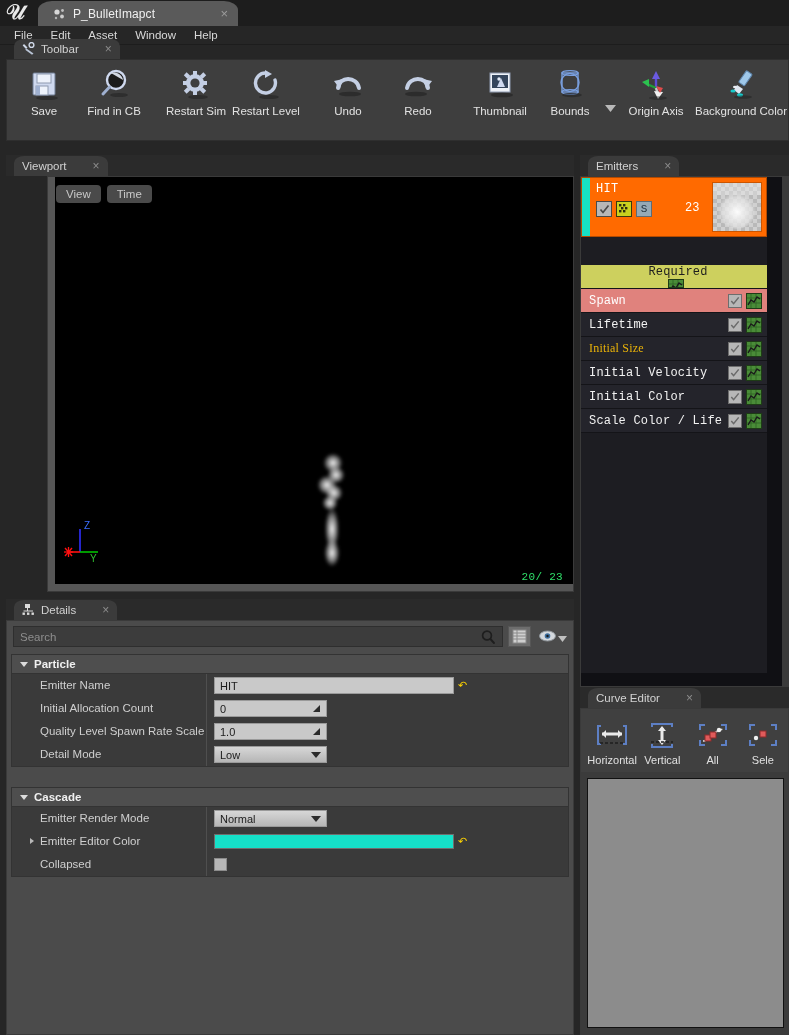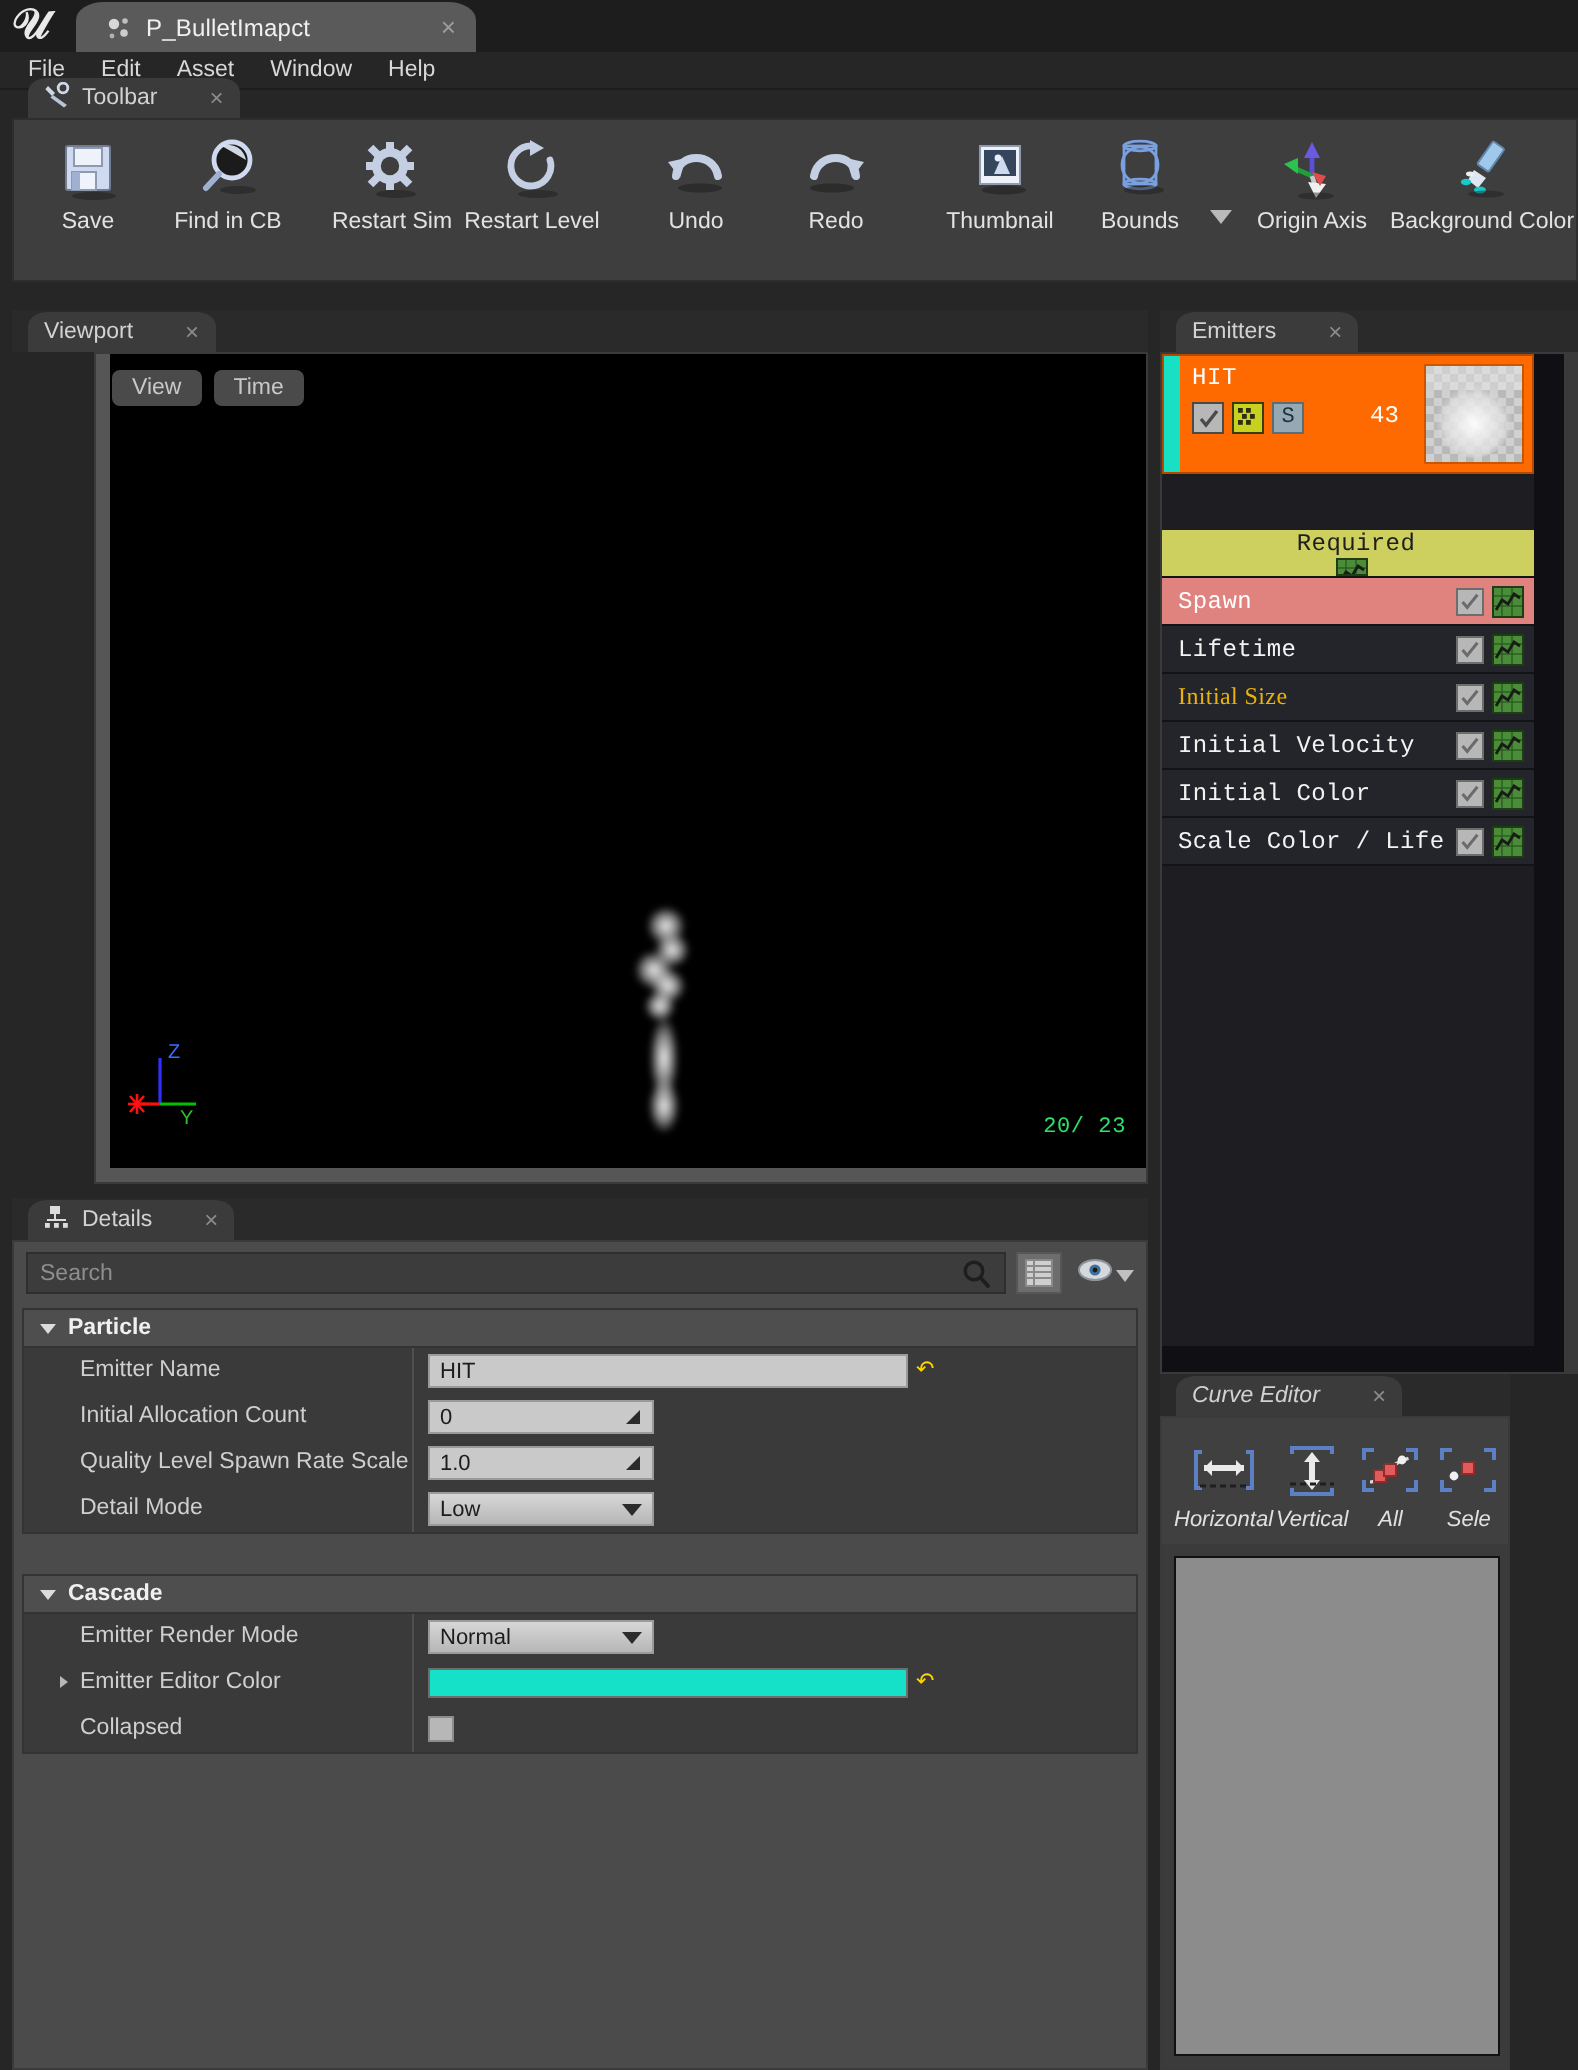--- a/index.html
+++ b/index.html
@@ -78,21 +78,21 @@
   .vp-toolbar { position:absolute; left:8px; top:8px; display:flex; gap:6px; }
   .vp-chip {
     background: #4a4a4a; color:#c8c8c8; font-size: 11.5px;
     padding: 3px 10px; border-radius: 4px;
   }
   .vp-particle {
     position:absolute; left: 262px; top: 272px; width: 46px; height: 130px;
   }
   .vp-axis { position:absolute; left: 16px; bottom: 28px; width: 46px; height: 44px; }
   .vp-count {
-    position:absolute; right: 10px; bottom: 21px;
+    position:absolute; right: 10px; bottom: 8px;
     color:#2fe06a; font-family:"Liberation Mono", monospace; font-size: 11px; letter-spacing:.3px;
   }
   .vp-scroll-h {
     position:absolute; left:0; bottom:0; width: 100%; height: 7px; background:#565656;
   }
   .vp-scroll-v {
     position:absolute; left:0; top:0; width: 7px; height: 100%; background:#565656;
   }
 
   
@@ -184,21 +184,21 @@
     display:flex; align-items:center; justify-content:center; margin-right: 4px;
   }
   .mod-graph {
     width: 16px; height: 16px; background:#3f7a2e; border:1px solid #1e3c16;
     margin-right: 5px; position:relative; overflow:hidden;
   }
   .mod-rest { flex:1; background:#15151a; }
   .em-scroll-v { position:absolute; right:0; top:0; width: 6px; height: 100%; background:#3a3a3a; }
 
   
-  .curve-panel { position:absolute; left:580px; top:687px; width: 175px; height: 348px; font-style: italic; }
+  .curve-panel { position:absolute; left:580px; top:687px; width: 209px; height: 348px; }
   .curve-body { height: 327px; background:#3b3b3b; border:1px solid #3a3a3a; }
   .curve-toolbar { height: 63px; background:#404040; display:flex; align-items:center; padding: 6px 0 0 6px; overflow:hidden; }
   .ce-btn { width: 58px; display:flex; flex-direction:column; align-items:center; gap: 2px; color:#e0e0e0; font-size: 11px; }
   .ce-ico { width: 32px; height: 30px; position: relative; }
   .curve-graph { margin: 6px 4px 0 6px; height: 250px; background:#8c8c8c; border:1px solid #111; }
 </style>
 </head>
 <body>
 
 <div class="app">
@@ -634,21 +634,21 @@
                       <rect x="5" y="1" width="2.4" height="2.4"></rect>
                     <rect x="3" y="4" width="2.4" height="2.4"></rect>
                       <rect x="7" y="4" width="2.4" height="2.4"></rect>
                     <rect x="1" y="7" width="2.4" height="2.4"></rect>
                       <rect x="5" y="7" width="2.4" height="2.4"></rect>
                   </g>
                 </svg>
               </span>
               <span class="badge b-s">S</span>
             </div>
-            <div class="emitter-count">43</div>
+            <div class="emitter-count">23</div>
             <div class="emitter-thumb">
               <svg width="48" height="48" viewBox="0 0 48 48">
                 <defs>
                   <pattern id="checker" width="8" height="8" patternUnits="userSpaceOnUse">
                     <rect width="8" height="8" fill="#d0d0d0"></rect>
                     <rect width="4" height="4" fill="#b9b9b9"></rect>
                     <rect x="4" y="4" width="4" height="4" fill="#b9b9b9"></rect>
                   </pattern>
                   <radialGradient id="thumbg" cx="50%" cy="55%" r="52%">
                     <stop offset="0%" stop-color="#ffffff" stop-opacity=".95"></stop>

